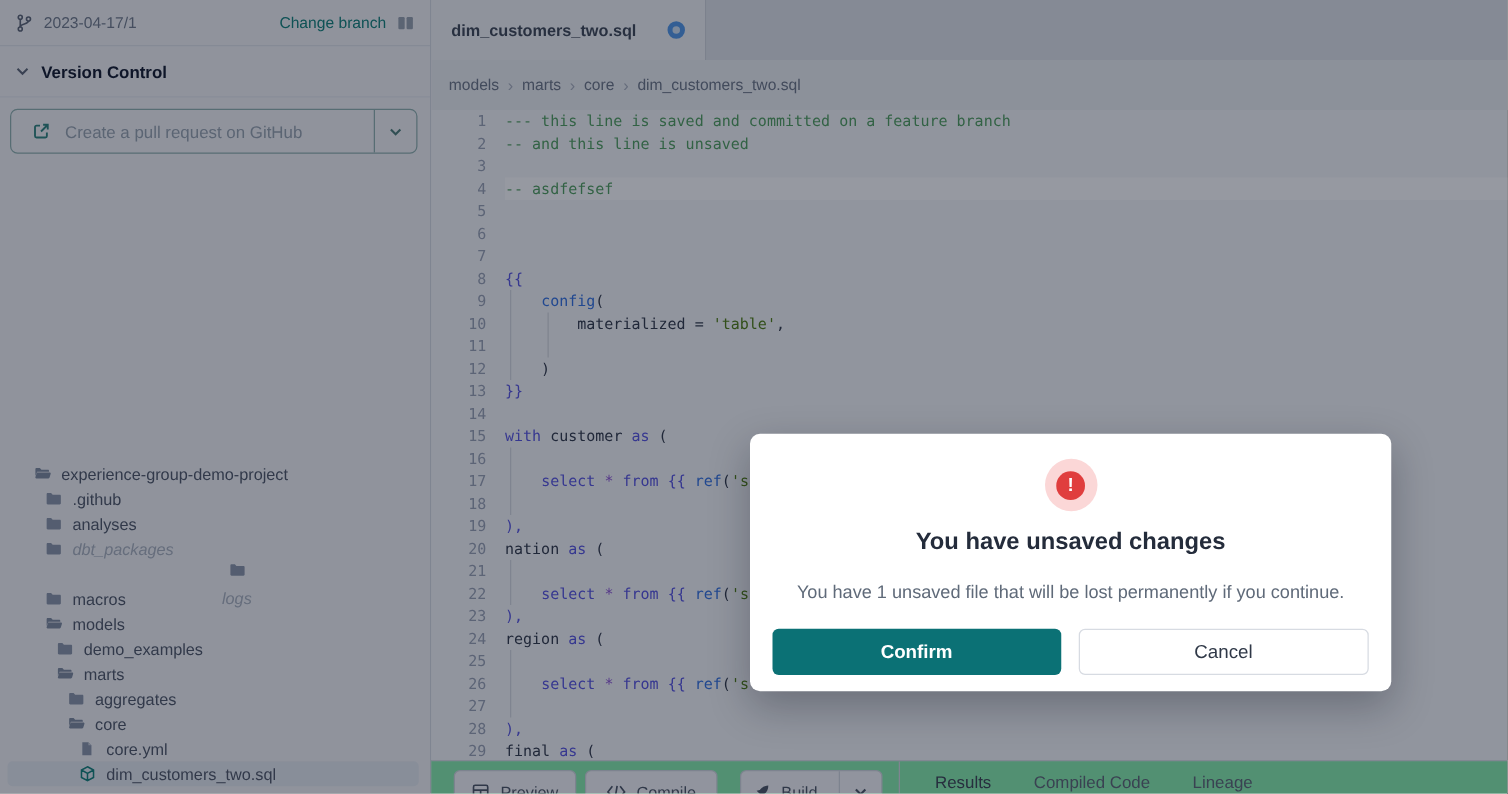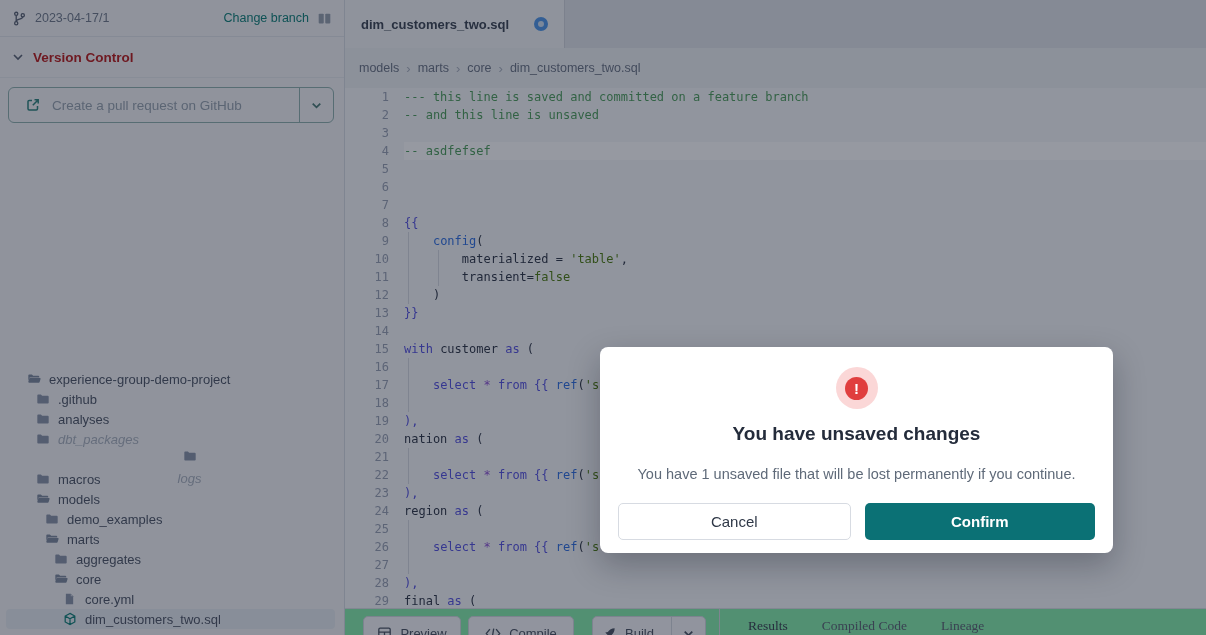--- a/index.html
+++ b/index.html
@@ -8,21 +8,21 @@
 
   
   .sidebar{position:absolute;left:0;top:0;width:345px;height:635px;background:#f4f5f7;
            border-right:1px solid #d7dbe2;box-sizing:border-box;}
   .branch-bar{height:36px;border-bottom:1px solid #e0e4ea;display:flex;align-items:center;
               padding:0 12px;gap:8px;}
   .branch-name{font-size:12.5px;color:#707a8a;}
   .change-branch{margin-left:auto;font-size:12.5px;color:#0f8078;cursor:pointer;}
   .vc-header{height:40px;display:flex;align-items:center;gap:9px;padding:0 12px;
              border-bottom:1px solid #e6e9ee;}
-  .sec-title{font-size:13.5px;font-weight:bold;color:#b91c1c;}
+  .sec-title{font-size:13.5px;font-weight:bold;color:#0f172a;}
   .pr-button{position:absolute;top:87px;left:8px;width:326px;height:36px;
              border:1.5px solid #8fb0ad;border-radius:6px;display:flex;align-items:stretch;
              box-sizing:border-box;background:transparent;cursor:pointer;}
   .pr-main{flex:1;display:flex;align-items:center;gap:11px;padding-left:16px;
            font-size:13.5px;color:#97a2ae;}
   .pr-split{width:33px;border-left:1.5px solid #8fb0ad;display:flex;align-items:center;
             justify-content:center;}
   .fe-header{position:absolute;top:324px;left:0;right:0;height:33px;
              border-top:1px solid #e0e4ea;border-bottom:1px solid #e0e4ea;
              display:flex;align-items:center;gap:9px;padding:0 12px;box-sizing:border-box;}
@@ -63,21 +63,21 @@
   .bb-btn{position:absolute;top:7px;height:34px;background:#f6f7f9;border:1px solid #d3d8df;
           border-radius:5px;display:flex;align-items:center;justify-content:center;gap:8px;
           font-size:13px;color:#4a5363;box-sizing:border-box;cursor:pointer;}
   .bb-preview{left:18px;width:98px;}
   .bb-compile{left:123px;width:106px;}
   .bb-build{left:247px;width:114px;padding:0;}
   .bb-build .main{flex:1;display:flex;align-items:center;justify-content:center;gap:8px;height:100%;}
   .bb-build .chev{width:33px;height:100%;border-left:1px solid #d3d8df;display:flex;
                   align-items:center;justify-content:center;}
   .bb-tabs{position:absolute;left:403px;top:9px;display:flex;gap:34px;font-size:13.5px;color:#5b6472;}
-  .bb-tab{cursor:pointer;font-family:Liberation Serif, serif;}
+  .bb-tab{cursor:pointer;}
   .bb-tab.active{color:#39414f;}
 
   
   .overlay{position:absolute;inset:0;background:rgba(15,23,42,0.44);z-index:50;}
   .modal{position:absolute;left:600px;top:347px;width:513px;height:206px;background:#fff;
          border-radius:8px;box-shadow:0 12px 32px rgba(10,15,30,.28);z-index:60;
          text-align:center;box-sizing:border-box;}
   .modal-icon-outer{width:42px;height:42px;border-radius:50%;background:#fbd7d7;
                     margin:20px auto 0;display:flex;align-items:center;justify-content:center;}
   .modal-icon-inner{width:23px;height:23px;border-radius:50%;background:#e03e3e;color:#fff;
@@ -314,21 +314,20 @@
         <div class="crow">
           <span class="guide" style="left: 63px;"></span>
           <span class="guide" style="left: 93px;"></span>
           <span class="ln">10</span>
           <span class="lc"><span class="tk-pl">        materialized = </span><span class="tk-str">'table'</span><span class="tk-pl">,</span></span>
         </div>
         <div class="crow">
           <span class="guide" style="left: 63px;"></span>
           <span class="guide" style="left: 93px;"></span>
           <span class="ln">11</span>
-          <span class="lc"><span class="tk-pl">        transient=</span><span class="tk-str">false</span></span>
         </div>
         <div class="crow">
           <span class="guide" style="left: 63px;"></span>
           <span class="ln">12</span>
           <span class="lc"><span class="tk-pl">    )</span></span>
         </div>
         <div class="crow">
           <span class="ln">13</span>
           <span class="lc"><span class="tk-kw">}}</span></span>
         </div>
@@ -451,18 +450,18 @@
 
   <div class="overlay"></div>
 
   <div class="modal">
     <div class="modal-icon-outer">
       <div class="modal-icon-inner">!</div>
     </div>
     <div class="modal-title">You have unsaved changes</div>
     <div class="modal-body">You have 1 unsaved file that will be lost permanently if you continue.</div>
     <div class="modal-actions">
+      <div class="mbtn mbtn-confirm">Confirm</div>
       <div class="mbtn mbtn-cancel">Cancel</div>
-      <div class="mbtn mbtn-confirm">Confirm</div>
     </div>
   </div>
 
 </div>
 
 </body></html>

